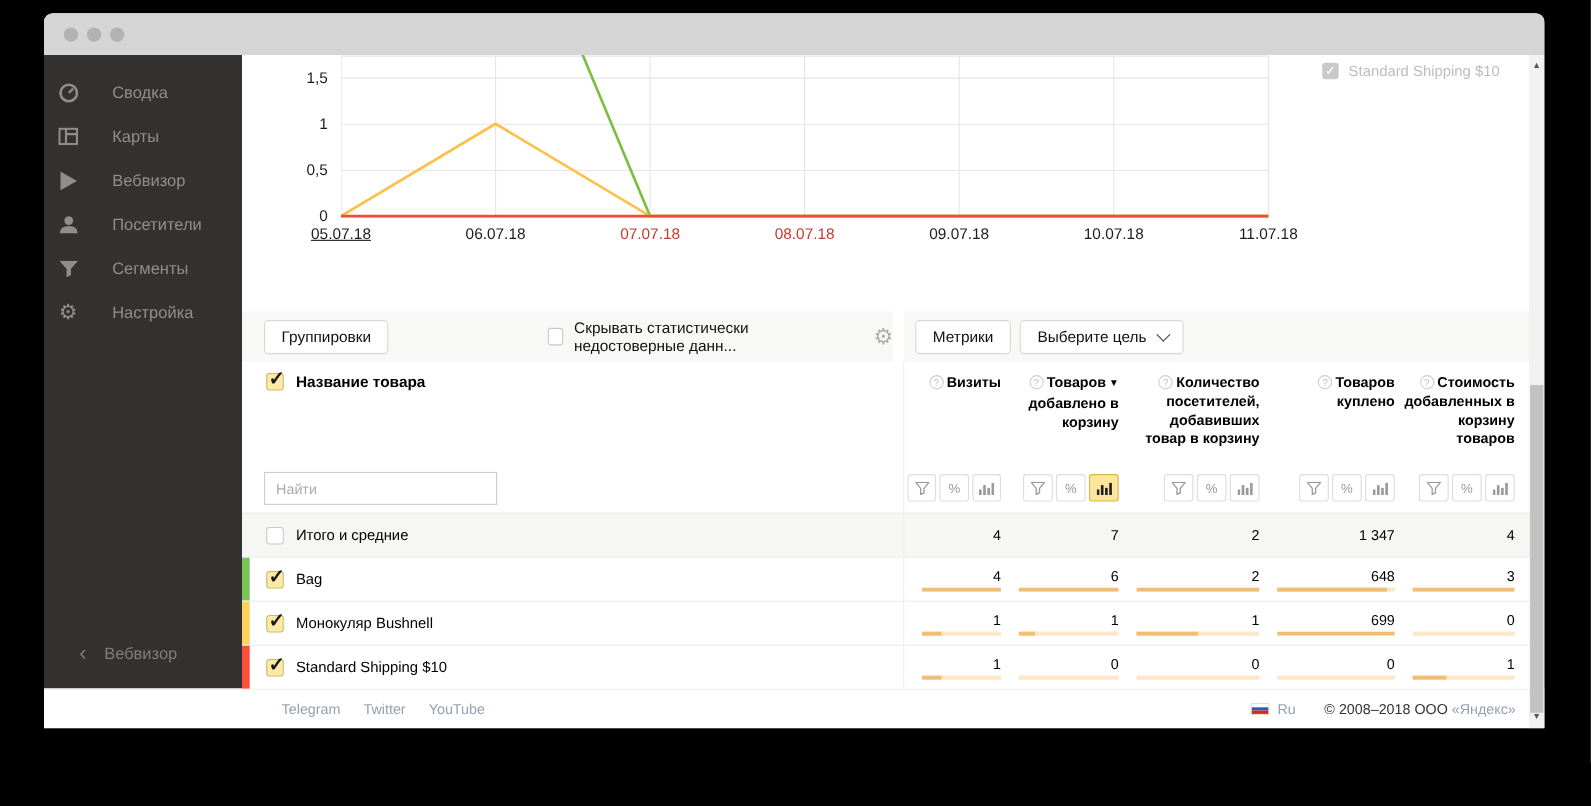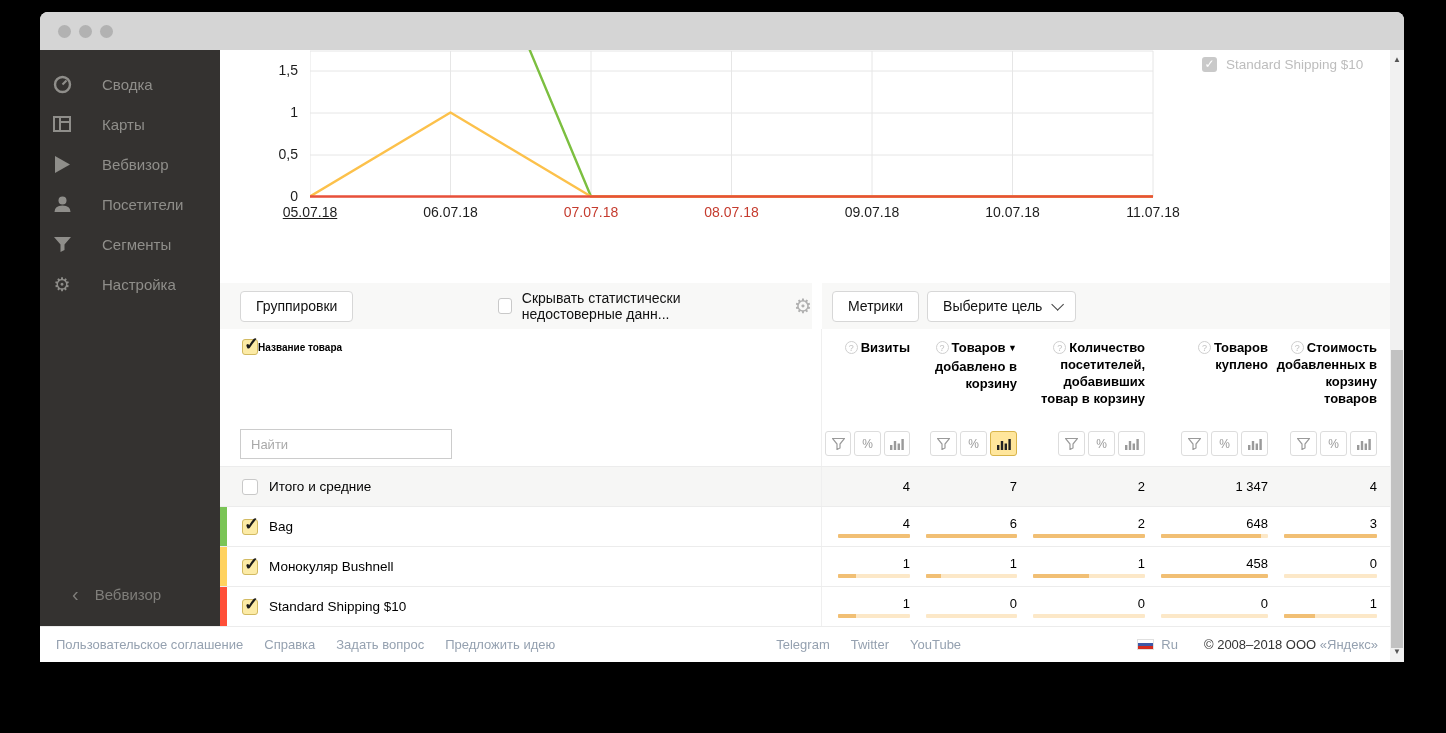--- a/index.html
+++ b/index.html
@@ -64,21 +64,21 @@
   .cb-group { display:flex; align-items:center; gap:10px; margin-left:145px;
               font-size:14px; color:#111; }
   .cb-white { width:16px; height:16px; border:1px solid #c9c9c9; border-radius:3px;
               background:#fff; }
   .gear-tb { margin-left:18px; color:#b0b0b0; font-size:20px; cursor:pointer; }
 
   
   .hdr-section { height:137px; display:flex; }
   .hdr-left { width:602px; position:relative; border-right:1px solid #efefef; }
   .name-hdr { position:absolute; left:22px; top:10px; display:flex; align-items:center;
-              font-size:10px; font-weight:bold; color:#000; }
+              gap:11px; font-size:14px; font-weight:bold; color:#000; }
   .search { position:absolute; left:20px; bottom:7px; width:212px; height:30px;
             border:1px solid #ccc; padding:0 10px; font-size:13px; color:#333;
             font-family:"Liberation Sans", sans-serif; }
   .search::placeholder { color:#a9a9a9; }
   .hdr-right { width:568px; position:relative; }
   .mgrid { display:grid; grid-template-columns:88px 107px 128px 123px 109px;
            padding-right:22px; }
   .hcell { text-align:right; font-size:13px; font-weight:bold; color:#000;
            line-height:17px; padding-top:10px; padding-left:6px; }
   .qicon { display:inline-block; width:13px; height:13px; border:1px solid #cfcfcf;
@@ -451,21 +451,21 @@
                     <i style="width: 17%;"></i>
                   </span>
                 </div>
                 <div class="vcell">
                   <span class="vnum">1</span>
                   <span class="valbar">
                     <i style="width: 50%;"></i>
                   </span>
                 </div>
                 <div class="vcell">
-                  <span class="vnum">458</span>
+                  <span class="vnum">699</span>
                   <span class="valbar">
                     <i style="width: 100%;"></i>
                   </span>
                 </div>
                 <div class="vcell">
                   <span class="vnum">0</span>
                   <span class="valbar">
                     <i style="width: 0%;"></i>
                   </span>
                 </div>
@@ -509,21 +509,20 @@
                   </span>
                 </div>
               </div>
             </div>
           </div>
 
       </div>
     </div>
 
     <div class="footer">
-      <span id="footer-left"><a>Пользовательское соглашение</a><a>Справка</a><a>Задать вопрос</a><a>Предложить идею</a></span>
       <span id="footer-social" class="social"><a>Telegram</a><a>Twitter</a><a>YouTube</a></span>
       <span class="lang">
         <span class="flag">
           <i style="background:#fff"></i>
             <i style="background:#3d58a7"></i>
             <i style="background:#d52b1e"></i>
         </span>
         <span>Ru</span>
       </span>
       <span class="copyright">

